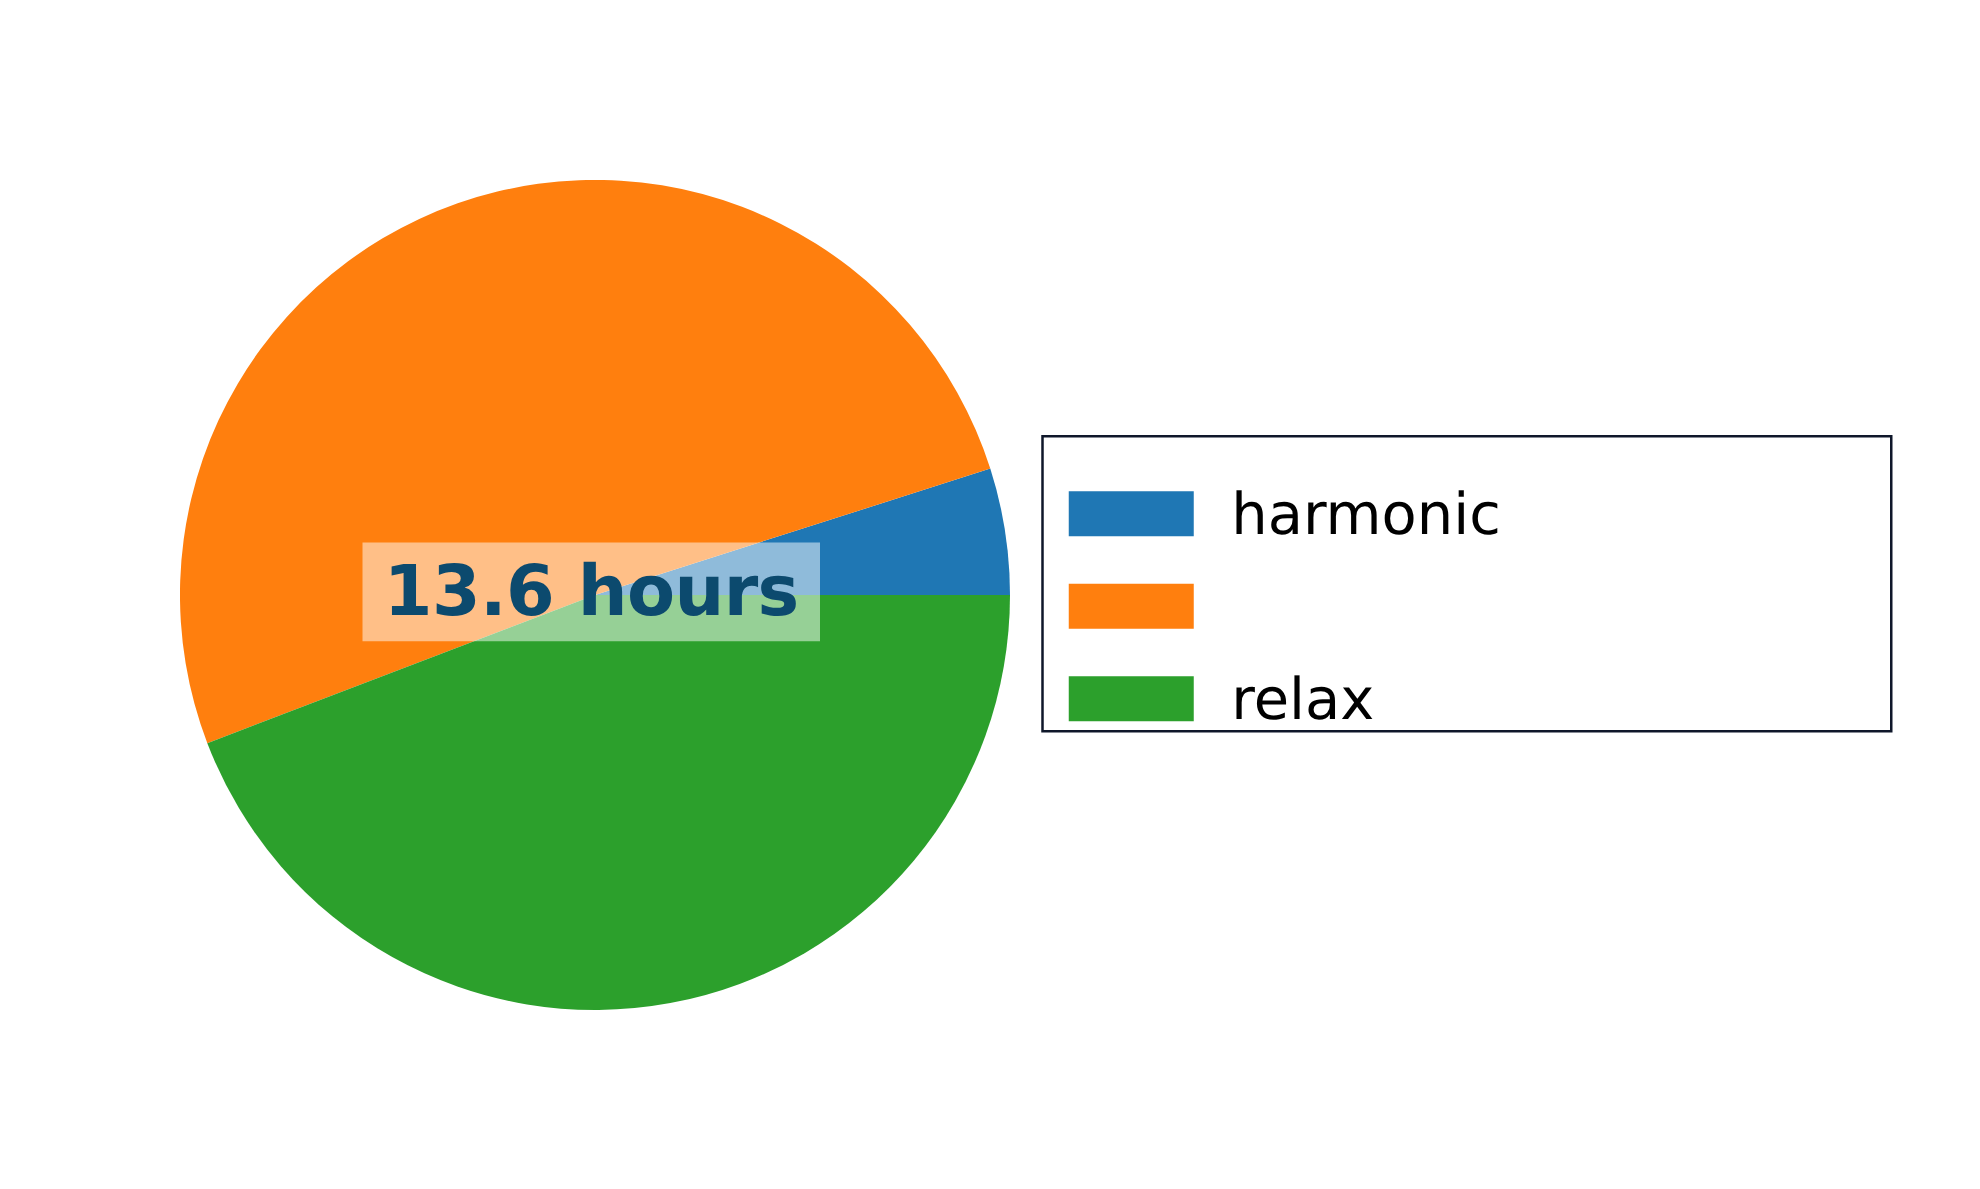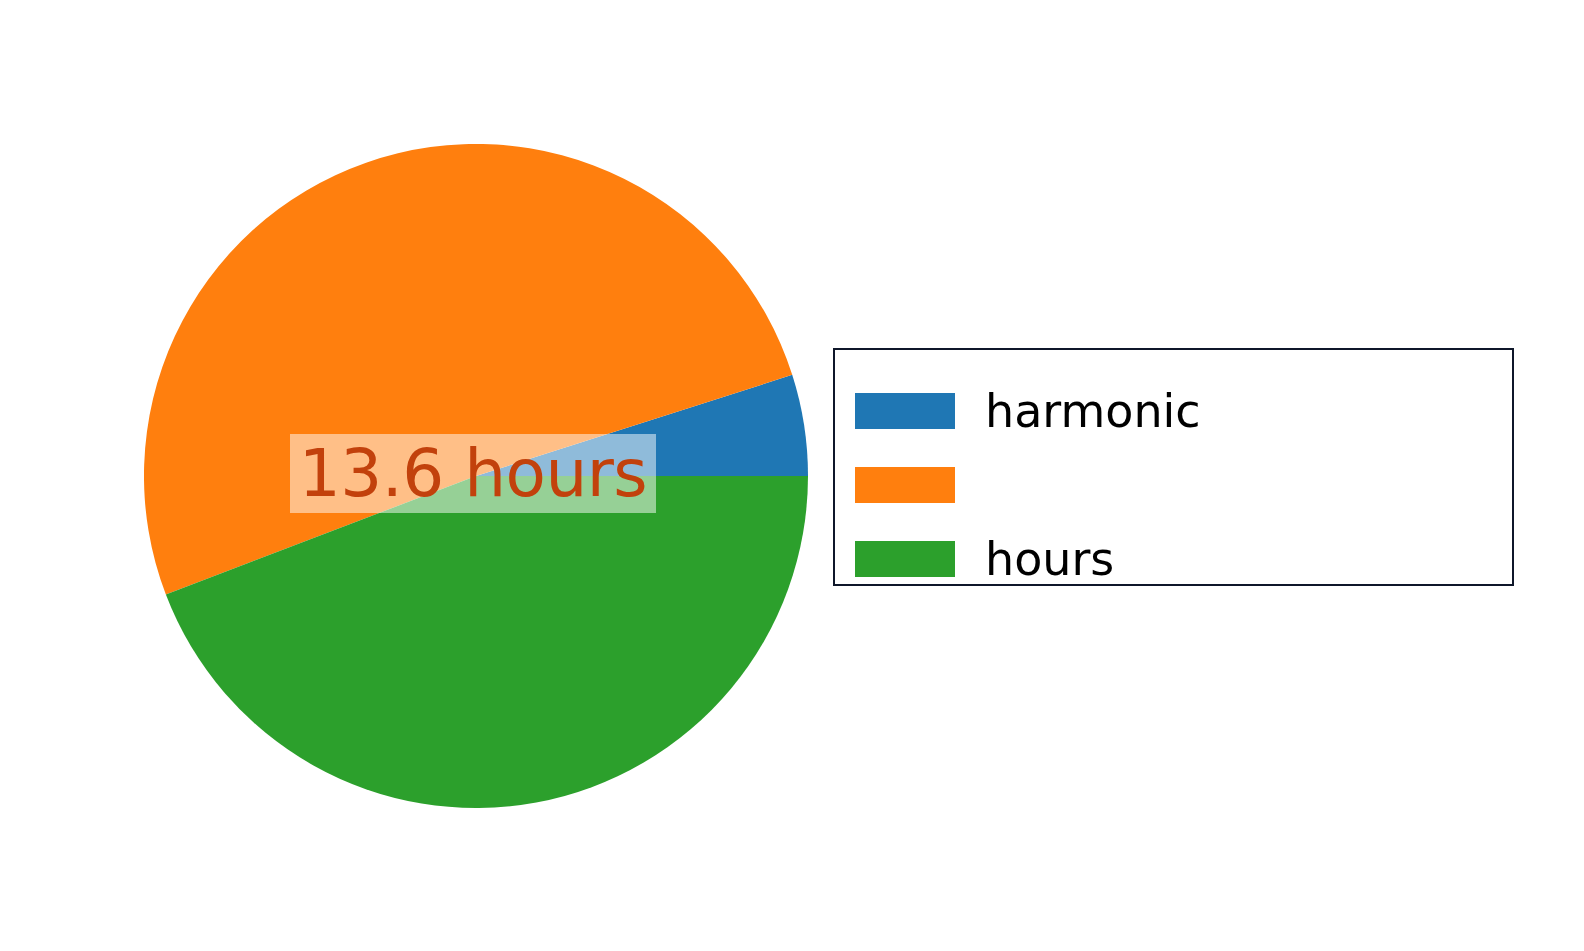--- a/index.html
+++ b/index.html
@@ -41,25 +41,26 @@
     top: 434px;
     width: 366px;
     height: 79px;
     display: flex;
     align-items: center;
     justify-content: center;
     background: rgba(255, 255, 255, 0.5);
     box-sizing: border-box;
   }
   #center-label .value {
-    font-size: 66px;
+    font-size: 56px;
     line-height: 1;
-    color: #c2410c;
+    color: #0c4a6e;
     white-space: nowrap;
     letter-spacing: -0.5px;
+    font-weight: bold;
   }
 
   
   #legend {
     position: absolute;
     left: 833px;
     top: 348px;
     width: 681px;
     height: 238px;
     border: 2px solid #0f172a;
@@ -112,18 +113,18 @@
       <span class="legend-swatch" style="background: rgb(31, 119, 180);"></span>
       <span class="legend-text">harmonic</span>
     </div>
 
     <div class="legend-row">
       <span class="legend-swatch" style="background: rgb(255, 127, 14);"></span>
     </div>
 
     <div class="legend-row">
       <span class="legend-swatch" style="background: rgb(44, 160, 44);"></span>
-      <span class="legend-text">hours</span>
+      <span class="legend-text">relax</span>
     </div>
 
   </div>
 
 </div>
 
 </body></html>

